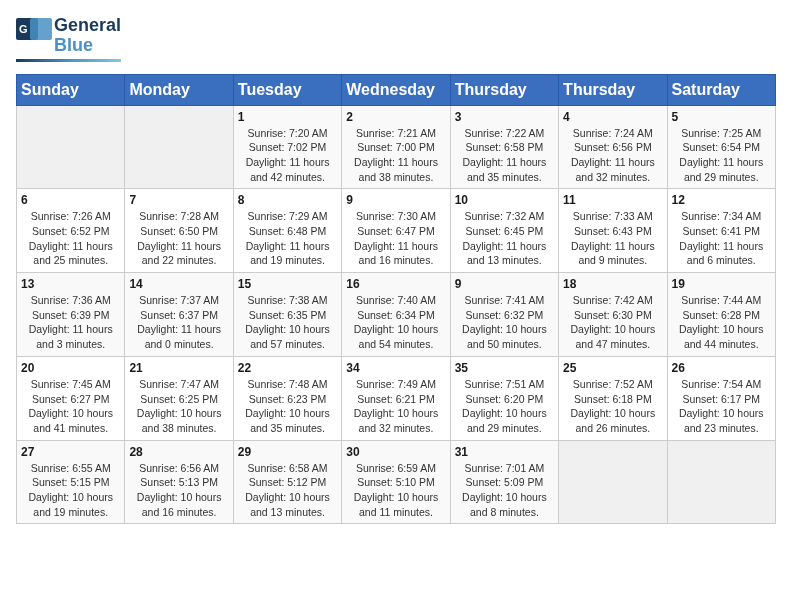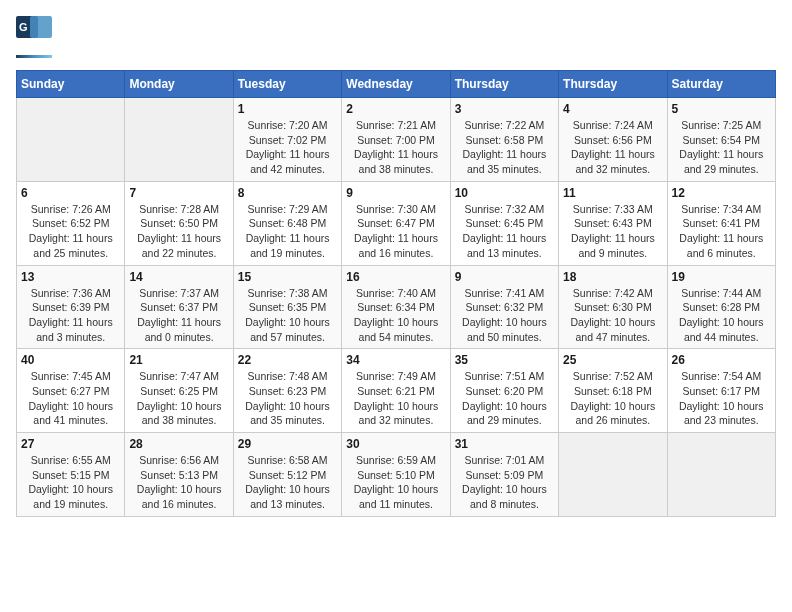--- a/index.html
+++ b/index.html
@@ -43,21 +43,21 @@
     .calendar {
       width: 100%;
       border-collapse: collapse;
       font-size: 11px;
     }
     .calendar thead tr th {
       background-color: #3a6ebf;
       color: #fff;
       padding: 6px 4px;
       text-align: left;
-      font-size: 12px;
+      font-size: 16px;
       font-weight: bold;
       border: 1px solid #2a5aaa;
     }
     .calendar tbody tr td {
       border: 1px solid #ccc;
       vertical-align: top;
       padding: 4px;
       width: 108px;
       min-height: 80px;
       background: #fff;
@@ -87,20 +87,26 @@
 
 <div class="header">
   <div class="logo">
     <div style="display:flex;align-items:center;gap:2px;">
       <div style="position:relative;width:36px;height:36px;">
         <svg width="36" height="36" viewBox="0 0 36 36">
           <rect x="0" y="0" width="22" height="22" rx="2" fill="#1a3a5c"></rect>
           <rect x="14" y="0" width="22" height="22" rx="2" fill="#4a90c4" opacity="0.85"></rect>
           <text x="3" y="15" font-size="11" font-weight="bold" fill="white" font-family="Arial">G</text>
         </svg>
+      </div>
+      <div>
+        <div style="font-size:18px;font-weight:bold;color:#1a3a5c;line-height:1.1;">
+          <span style="color:#1a3a5c;">General</span>
+        </div>
+        <div style="font-size:18px;font-weight:bold;color:#4a90c4;line-height:1.1;">Blue</div>
       </div>
     </div>
     <div class="logo-underline" style="margin-top:3px;"></div>
   </div>
   <div class="title-block">
     <h1></h1>
     <h2></h2>
   </div>
 </div>
 
@@ -196,21 +202,21 @@
           <span class="day-num">18</span>
           <div class="day-detail">Sunrise: 7:42 AM<br>Sunset: 6:30 PM<br>Daylight: 10 hours and 47 minutes.</div>
         </td>
         <td>
           <span class="day-num">19</span>
           <div class="day-detail">Sunrise: 7:44 AM<br>Sunset: 6:28 PM<br>Daylight: 10 hours and 44 minutes.</div>
         </td>
       </tr>
       <tr>
         <td>
-          <span class="day-num">40</span>
+          <span class="day-num">20</span>
           <div class="day-detail">Sunrise: 7:45 AM<br>Sunset: 6:27 PM<br>Daylight: 10 hours and 41 minutes.</div>
         </td>
         <td>
           <span class="day-num">21</span>
           <div class="day-detail">Sunrise: 7:47 AM<br>Sunset: 6:25 PM<br>Daylight: 10 hours and 38 minutes.</div>
         </td>
         <td>
           <span class="day-num">22</span>
           <div class="day-detail">Sunrise: 7:48 AM<br>Sunset: 6:23 PM<br>Daylight: 10 hours and 35 minutes.</div>
         </td>

